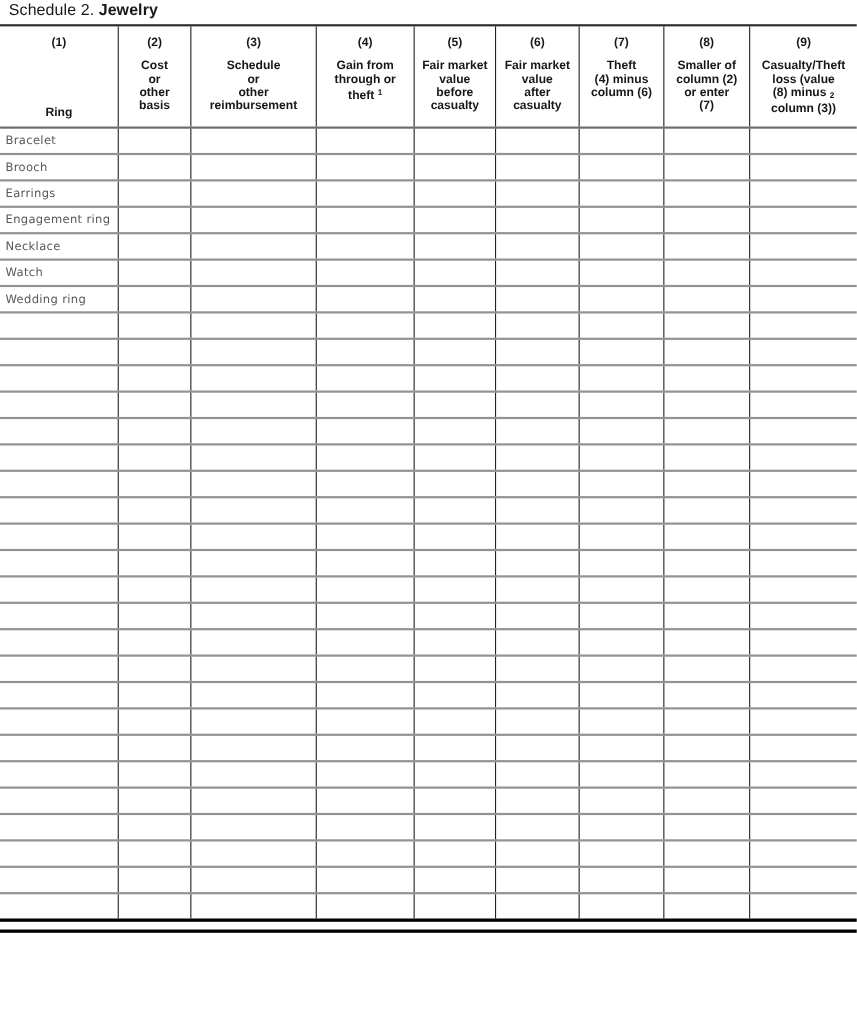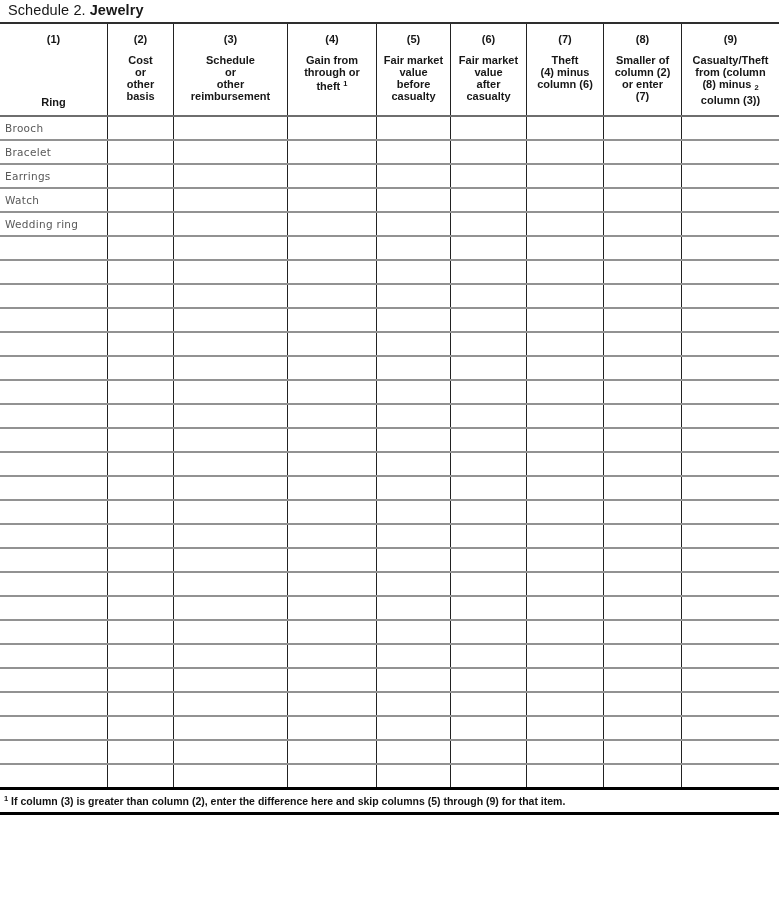--- a/index.html
+++ b/index.html
@@ -155,56 +155,82 @@
             <div>Smaller of</div>
             <div>column (2)</div>
             <div>or enter</div>
             <div>(7)</div>
           </div>
         </div>
         <div class="hcell" style="width: 98px;">
           <div class="cnum">(9)</div>
           <div class="cdesc">
             <div>Casualty/Theft</div>
-            <div>from (column</div>
+            <div>loss (value</div>
             <div>(8) minus <span class="fnref low">2</span></div>
             <div>column (3))</div>
           </div>
         </div>
       </div>
     <div class="tbody">
         <div class="trow">
           <div class="tcell first" style="width: 107px;">
+            <span class="item-label">Bracelet</span>
+          </div>
+          <div class="tcell" style="width: 66px;"></div>
+          <div class="tcell" style="width: 114px;"></div>
+          <div class="tcell" style="width: 89px;"></div>
+          <div class="tcell" style="width: 74px;"></div>
+          <div class="tcell" style="width: 76px;"></div>
+          <div class="tcell" style="width: 77px;"></div>
+          <div class="tcell" style="width: 78px;"></div>
+          <div class="tcell" style="width: 98px;"></div>
+        </div>
+        <div class="trow">
+          <div class="tcell first" style="width: 107px;">
             <span class="item-label">Brooch</span>
-          </div>
-          <div class="tcell" style="width: 66px;"></div>
-          <div class="tcell" style="width: 114px;"></div>
-          <div class="tcell" style="width: 89px;"></div>
-          <div class="tcell" style="width: 74px;"></div>
-          <div class="tcell" style="width: 76px;"></div>
-          <div class="tcell" style="width: 77px;"></div>
-          <div class="tcell" style="width: 78px;"></div>
-          <div class="tcell" style="width: 98px;"></div>
-        </div>
-        <div class="trow">
-          <div class="tcell first" style="width: 107px;">
-            <span class="item-label">Bracelet</span>
           </div>
           <div class="tcell" style="width: 66px;"></div>
           <div class="tcell" style="width: 114px;"></div>
           <div class="tcell" style="width: 89px;"></div>
           <div class="tcell" style="width: 74px;"></div>
           <div class="tcell" style="width: 76px;"></div>
           <div class="tcell" style="width: 77px;"></div>
           <div class="tcell" style="width: 78px;"></div>
           <div class="tcell" style="width: 98px;"></div>
         </div>
         <div class="trow">
           <div class="tcell first" style="width: 107px;">
             <span class="item-label">Earrings</span>
+          </div>
+          <div class="tcell" style="width: 66px;"></div>
+          <div class="tcell" style="width: 114px;"></div>
+          <div class="tcell" style="width: 89px;"></div>
+          <div class="tcell" style="width: 74px;"></div>
+          <div class="tcell" style="width: 76px;"></div>
+          <div class="tcell" style="width: 77px;"></div>
+          <div class="tcell" style="width: 78px;"></div>
+          <div class="tcell" style="width: 98px;"></div>
+        </div>
+        <div class="trow">
+          <div class="tcell first" style="width: 107px;">
+            <span class="item-label">Engagement ring</span>
+          </div>
+          <div class="tcell" style="width: 66px;"></div>
+          <div class="tcell" style="width: 114px;"></div>
+          <div class="tcell" style="width: 89px;"></div>
+          <div class="tcell" style="width: 74px;"></div>
+          <div class="tcell" style="width: 76px;"></div>
+          <div class="tcell" style="width: 77px;"></div>
+          <div class="tcell" style="width: 78px;"></div>
+          <div class="tcell" style="width: 98px;"></div>
+        </div>
+        <div class="trow">
+          <div class="tcell first" style="width: 107px;">
+            <span class="item-label">Necklace</span>
           </div>
           <div class="tcell" style="width: 66px;"></div>
           <div class="tcell" style="width: 114px;"></div>
           <div class="tcell" style="width: 89px;"></div>
           <div class="tcell" style="width: 74px;"></div>
           <div class="tcell" style="width: 76px;"></div>
           <div class="tcell" style="width: 77px;"></div>
           <div class="tcell" style="width: 78px;"></div>
           <div class="tcell" style="width: 98px;"></div>
         </div>
@@ -484,16 +510,15 @@
           <div class="tcell" style="width: 74px;"></div>
           <div class="tcell" style="width: 76px;"></div>
           <div class="tcell" style="width: 77px;"></div>
           <div class="tcell" style="width: 78px;"></div>
           <div class="tcell" style="width: 98px;"></div>
         </div>
       </div>
   </div>
 
   <div class="footnotes">
-    <div><span class="fnref">1</span> <span>If column (3) is greater than column (2), enter the difference here and skip columns (5) through (9) for that item.</span></div>
   </div>
 
 </div>
 
 </body></html>

